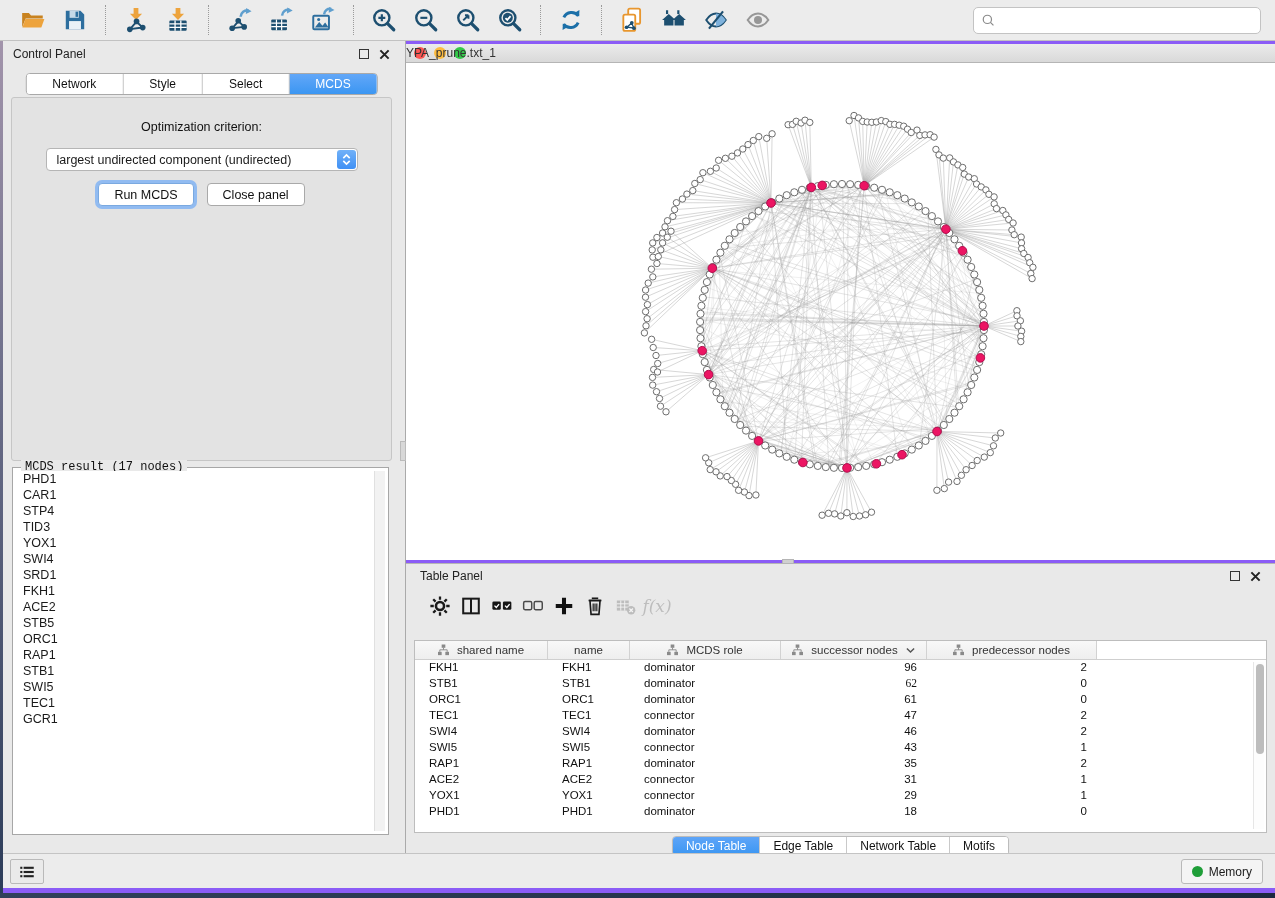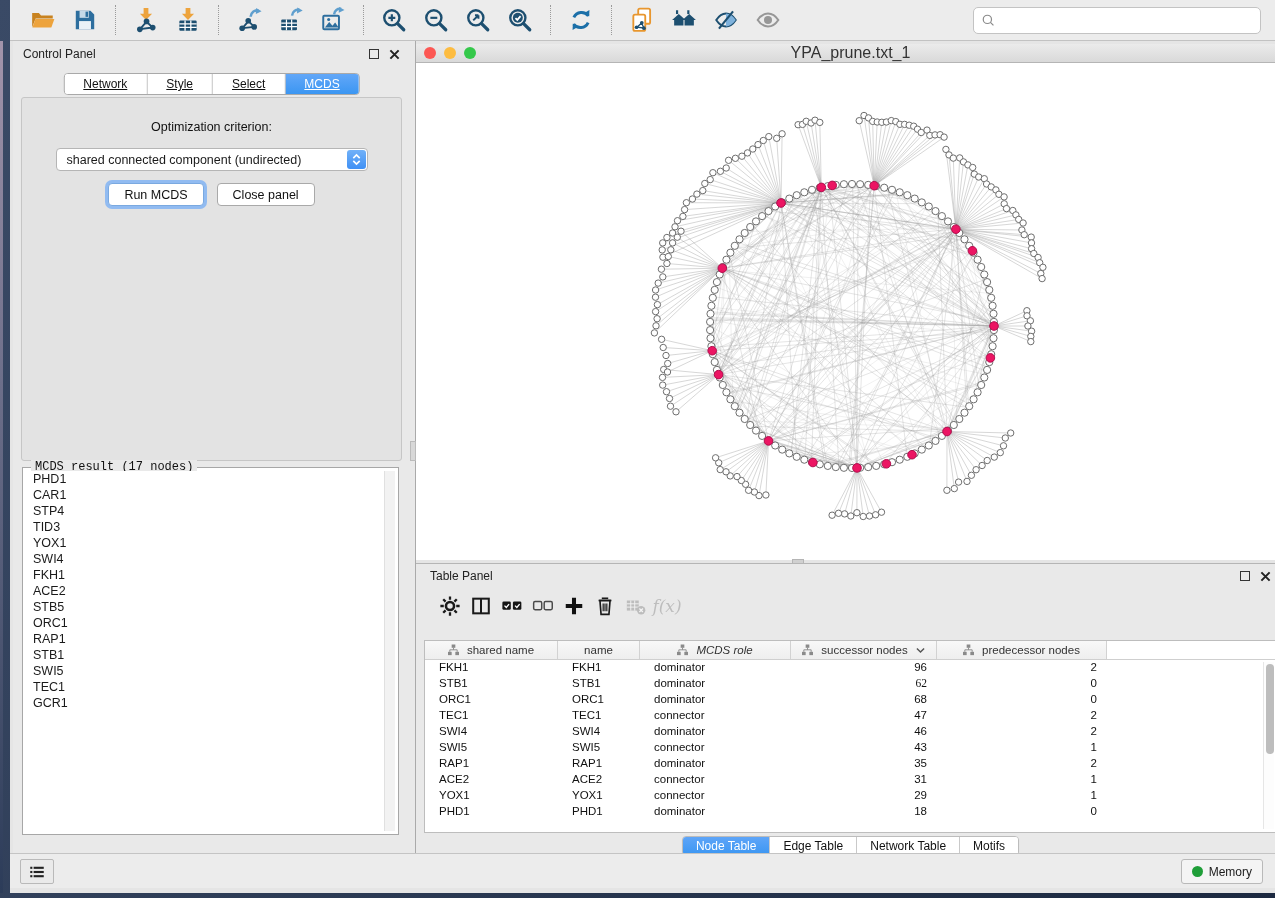--- a/index.html
+++ b/index.html
@@ -1,20 +1,20 @@
 <!DOCTYPE html>
 <html style="--accent: #3b96f2;"><head>
 <meta charset="utf-8">
 <style>
   * { margin:0; padding:0; box-sizing:border-box; }
   html,body { width:1275px; height:898px; overflow:hidden; }
   body { font-family:"Liberation Sans", sans-serif; font-size:12px; color:#1a1a1a;
          background:linear-gradient(120deg,#3a4a66,#1c2940); }
   .screen { position:relative; width:1275px; height:898px; }
-  .app { position:absolute; left:0; top:0; right:0; bottom:5px; background:#e5e5e5;margin-left:10px; }
+  .app { position:absolute; left:0; top:0; right:0; bottom:5px; background:#8b5cf6; }
   .desktop-sliver { position:absolute; left:0; top:41px; width:3px; bottom:5px;
          background:linear-gradient(#a294ab 0%, #6d6f8a 40%, #2c3c59 100%); z-index:40; }
 
   
   .toolbar { position:absolute; left:0; top:0; right:0; height:41px; background:#ececec;
              border-bottom:1px solid #c2c2c2; display:flex; align-items:center; padding-left:12px; }
   .tbtn { width:34px; height:32px; display:flex; align-items:center; justify-content:center; margin:0 4px; }
   .tbtn svg { width:26px; height:26px; }
   .tbtn.dim { opacity:.9; }
   .sep { width:1px; height:30px; border-left:1px dotted #9a9a9a; margin:0 9px; }
@@ -24,21 +24,21 @@
 
   
   .cpanel { position:absolute; left:3px; top:41px; width:397px; bottom:40px; background:#e9e9e9; }
   .cp-header { height:26px; display:flex; align-items:center; padding:0 10px; }
   .cp-title { font-size:12px; color:#222; }
   .panel-btns { margin-left:auto; display:flex; align-items:center; gap:10px; }
   .float-ic { width:10px; height:10px; border:1.6px solid #333; display:inline-block; }
   .close-ic svg { width:11px; height:11px; display:block; }
   .segbar { position:absolute; left:50%; transform:translateX(-50%); top:32px; height:22px; display:flex;
             border:1px solid #a9a9a9; border-radius:4px; background:#fff; overflow:hidden; z-index:5; }
-  .seg { padding:0 19px; display:flex; align-items:center; font-size:12px; color:#111; border-right:1px solid #b9b9b9; background:#fff;text-decoration:underline; }
+  .seg { padding:0 26px; display:flex; align-items:center; font-size:12px; color:#111; border-right:1px solid #b9b9b9; background:#fff; }
   .seg:last-child { border-right:none; }
   .seg.sel { background:linear-gradient(#62a7f8,var(--accent)); color:#fff; border-right:none; }
   .cp-box { position:absolute; left:8px; right:8px; top:56px; height:364px; background:#e3e3e3;
             border:1px solid #c6c6c6; border-radius:3px; }
   .opt-label { text-align:center; margin-top:22px; font-size:12.5px; color:#111; }
   .selectbox { position:relative; margin:14px auto 0; width:312px; height:23px; background:#fff;
                border:1px solid #b5b5b5; border-radius:4px; display:flex; align-items:center;
                padding-left:10px; font-size:12.5px; }
   .stepper { position:absolute; right:1px; top:1px; width:19px; height:19px; border-radius:3px;
              background:linear-gradient(#71b1f8,#3f90f5); display:flex; align-items:center; justify-content:center; }
@@ -56,21 +56,21 @@
   .vsplit { position:absolute; left:400px; top:41px; width:6px; bottom:40px; background:#e9e9e9; border-right:1px solid #aaa; }
   .vsplit .handle { position:absolute; left:0px; top:400px; width:6px; height:20px; background:#d8d8d8; border:1px solid #bbb; }
   .hsplit-handle { position:absolute; left:782px; top:559px; width:12px; height:5px; background:#d0d0d0; border:1px solid #b5b5b5; z-index:6; }
 
   
   .netwin { position:absolute; left:406px; top:44px; width:869px; height:516px; background:#fff; }
   .net-title { height:19px; background:linear-gradient(#ebebeb,#d9d9d9); border-bottom:1px solid #b5b5b5;
                display:flex; align-items:center; padding:0 8px; position:relative; }
   .lights { display:flex; gap:8px; }
   .light { width:12px; height:12px; border-radius:50%; }
-  .net-name { position:absolute; left:0; right:0; text-align:center; font-size:16px; color:#333; }
+  .net-name { position:absolute; left:0; right:0; font-size:12px; color:#333; }
   .net-canvas { position:absolute; left:0; right:0; top:19px; bottom:0; background:#fff; overflow:hidden; }
 
   
   .tpanel { position:absolute; left:406px; top:563px; width:869px; bottom:40px; background:#e9e9e9; border-top:1px solid #b5b5b5; }
   .tp-header { height:24px; display:flex; align-items:center; padding:0 14px; }
   .tp-toolbar { display:flex; align-items:center; gap:7px; padding:6px 0 6px 22px; }
   .ticon { width:24px; height:24px; display:flex; align-items:center; justify-content:center; }
   .ticon svg { width:22px; height:22px; }
   .ticon.dis { opacity:.55; }
   .fx { font-family:"DejaVu Serif", serif; font-style:italic; font-size:17px; color:#9a9a9a; }
@@ -280,21 +280,21 @@
       </div>
       <div class="segbar" id="cp-tabs">
           <span class="seg">Network</span>
           <span class="seg">Style</span>
           <span class="seg">Select</span>
           <span class="seg sel">MCDS</span>
         </div>
       <div class="cp-box">
         <div class="opt-label">Optimization criterion:</div>
         <div class="selectbox">
-          <span>shared connected component (undirected)</span>
+          <span>largest undirected component (undirected)</span>
           <span class="stepper">
             <svg viewBox="0 0 12 14" width="11" height="13">
               <path d="M2.5 5.5L6 2l3.5 3.5" fill="none" stroke="#fff" stroke-width="1.8"></path>
               <path d="M2.5 8.5L6 12l3.5-3.5" fill="none" stroke="#fff" stroke-width="1.8"></path>
             </svg>
           </span>
         </div>
         <div class="btnrow">
           <div class="btn focused">Run MCDS</div>
           <div class="btn">Close panel</div>
@@ -302,20 +302,21 @@
       </div>
       <div class="group">
         <span class="group-legend">MCDS result (17 nodes)</span>
         <div class="mcds-list" id="mcds-list">
             <div>PHD1</div>
             <div>CAR1</div>
             <div>STP4</div>
             <div>TID3</div>
             <div>YOX1</div>
             <div>SWI4</div>
+            <div>SRD1</div>
             <div>FKH1</div>
             <div>ACE2</div>
             <div>STB5</div>
             <div>ORC1</div>
             <div>RAP1</div>
             <div>STB1</div>
             <div>SWI5</div>
             <div>TEC1</div>
             <div>GCR1</div>
           </div>
@@ -1174,21 +1175,21 @@
                   <rect x="0" y="8.5" width="4" height="3.6"></rect>
                   <rect x="8" y="8.5" width="4" height="3.6"></rect>
                 </g>
                 <path d="M6 4.1v2.2M2 8.5V6.3h8v2.2" stroke="#8a8a8a" fill="none" stroke-width="1"></path>
               </svg>
               <span>shared name</span>
             </div>
             <div class="th" style="width: 82px;">
               <span>name</span>
             </div>
-            <div class="th" style="width: 151px; font-style: italic;">
+            <div class="th" style="width: 151px;">
               <svg class="site" viewBox="0 0 12 13">
                 <g fill="#8a8a8a">
                   <rect x="4" y="0.5" width="4" height="3.6"></rect>
                   <rect x="0" y="8.5" width="4" height="3.6"></rect>
                   <rect x="8" y="8.5" width="4" height="3.6"></rect>
                 </g>
                 <path d="M6 4.1v2.2M2 8.5V6.3h8v2.2" stroke="#8a8a8a" fill="none" stroke-width="1"></path>
               </svg>
               <span>MCDS role</span>
             </div>
@@ -1231,21 +1232,21 @@
               <div class="td" style="width: 133px;">STB1</div>
               <div class="td" style="width: 82px;">STB1</div>
               <div class="td" style="width: 151px;">dominator</div>
               <div class="td num" style="width: 146px; font-family: Liberation Serif, serif;">62</div>
               <div class="td num" style="width: 170px;">0</div>
             </div>
             <div class="trow">
               <div class="td" style="width: 133px;">ORC1</div>
               <div class="td" style="width: 82px;">ORC1</div>
               <div class="td" style="width: 151px;">dominator</div>
-              <div class="td num" style="width: 146px;">68</div>
+              <div class="td num" style="width: 146px;">61</div>
               <div class="td num" style="width: 170px;">0</div>
             </div>
             <div class="trow">
               <div class="td" style="width: 133px;">TEC1</div>
               <div class="td" style="width: 82px;">TEC1</div>
               <div class="td" style="width: 151px;">connector</div>
               <div class="td num" style="width: 146px;">47</div>
               <div class="td num" style="width: 170px;">2</div>
             </div>
             <div class="trow">

